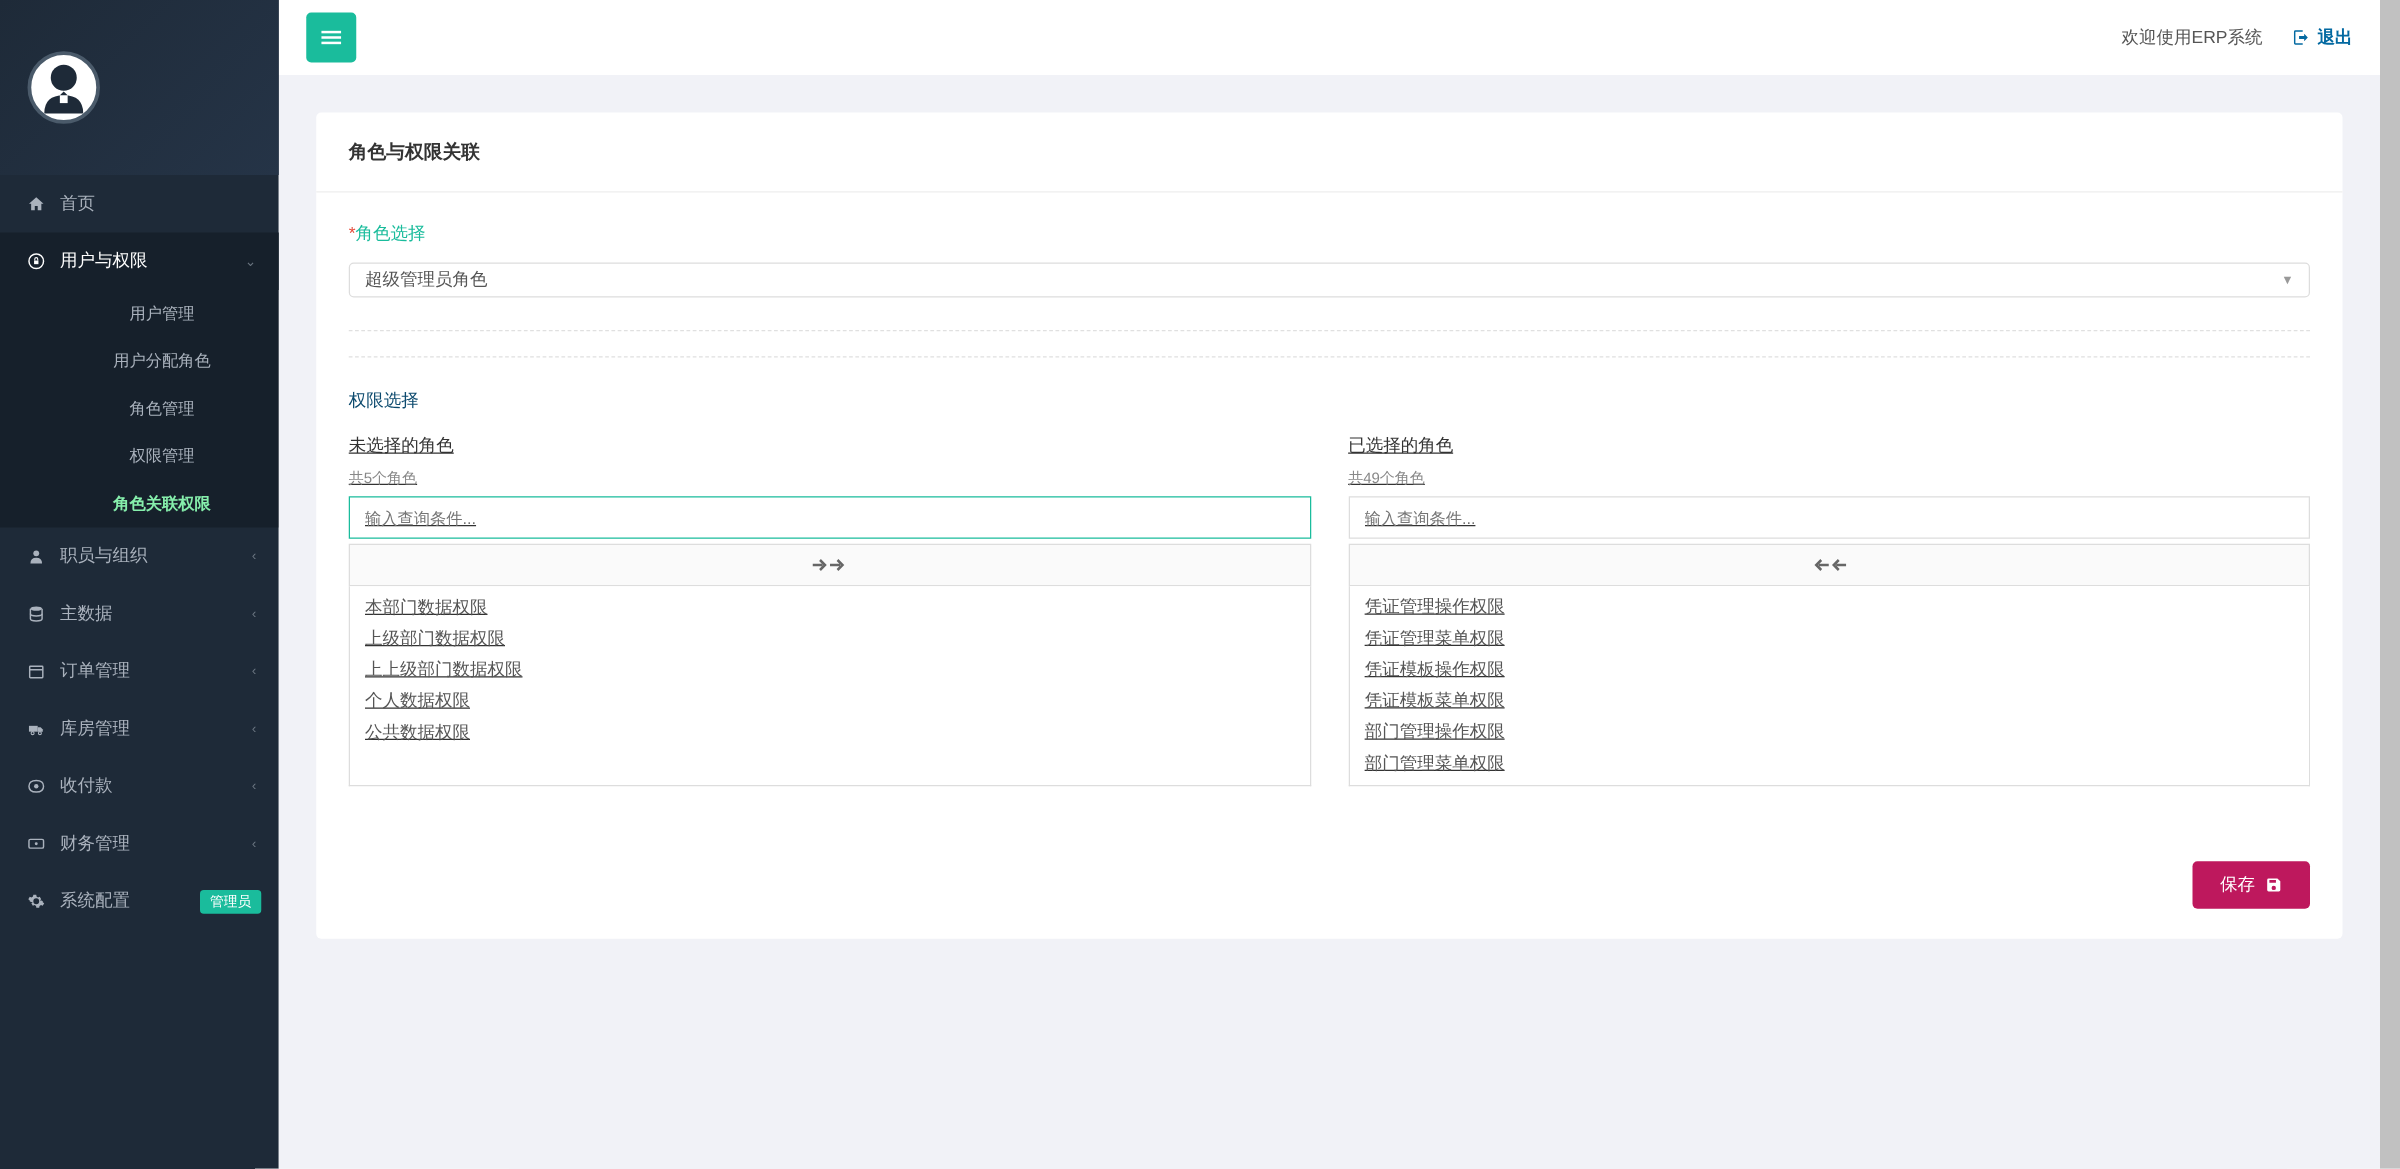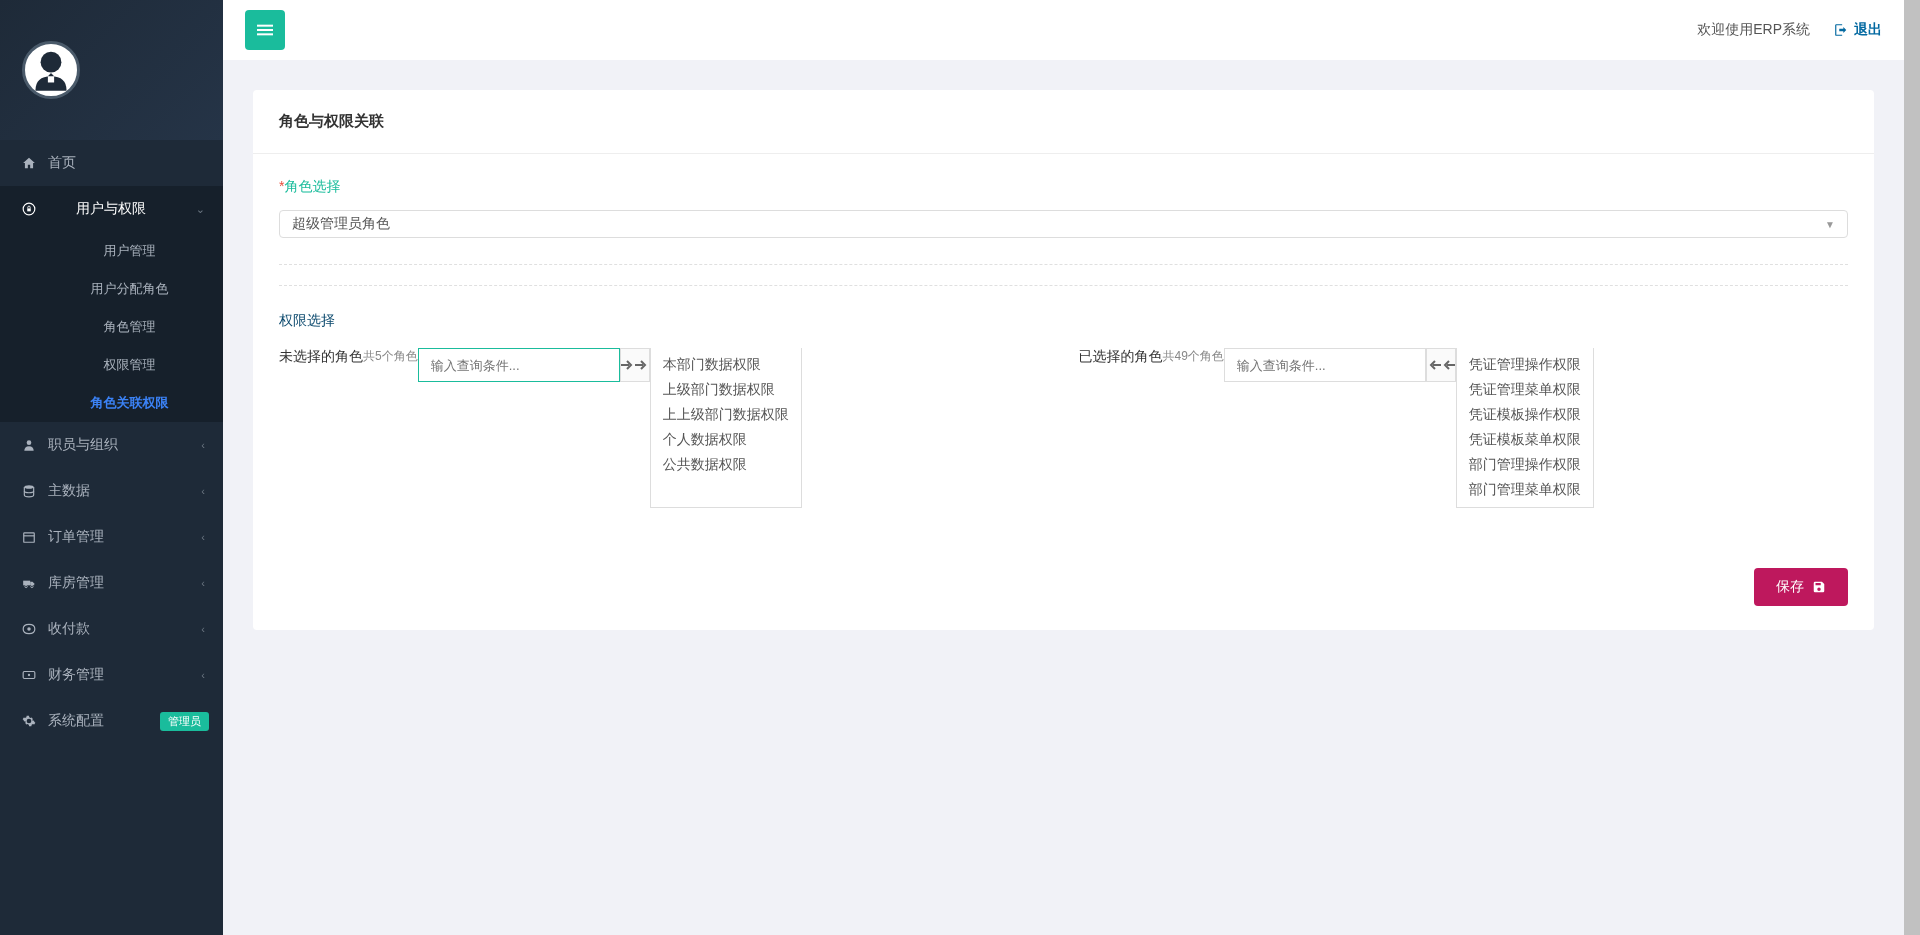--- a/index.html
+++ b/index.html
@@ -6,27 +6,27 @@
 body { font-family: "Microsoft YaHei", Arial, sans-serif; font-size: 14px; background: #f1f2f7; color: #333; overflow: hidden; }
 .app { display: flex; height: 935px; width: 1920px; }
 
 
 .sidebar { width: 223px; background: #1e2a38; color: #aab2bd; display: flex; flex-direction: column; flex-shrink: 0; }
 .profile { height: 140px; display: flex; align-items: center; justify-content: flex-start; padding-left: 22px; position: relative; background: linear-gradient(135deg, #1e2a38 0%, #253447 100%); }
 .avatar { width: 58px; height: 58px; border-radius: 50%; background: #fff; border: 3px solid #4a5a6a; display: flex; align-items: center; justify-content: center; overflow: hidden; }
 .avatar svg { width: 52px; height: 52px; }
 .nav { list-style: none; }
 .nav-item { display: flex; align-items: center; padding: 14px 20px; cursor: pointer; color: #aab2bd; position: relative; }
-.nav-item.active { background: #16202b; color: #fff; gap: 28px; }
+.nav-item.active { background: #16202b; color: #fff; }
 .nav-item .icon { width: 18px; margin-right: 10px; display: inline-flex; align-items: center; justify-content: center; }
 .nav-item .chev { position: absolute; right: 18px; font-size: 11px; color: #6a7580; }
 .nav-item .badge { position: absolute; right: 14px; background: #1abc9c; color: #fff; font-size: 11px; padding: 2px 8px; border-radius: 3px; }
 .sub-nav { list-style: none; background: #16202b; text-align: center; }
 .sub-item { padding: 10px 20px 10px 56px; cursor: pointer; color: #aab2bd; font-size: 13px; }
-.sub-item.active { color: #3b82f6; font-weight: bold; }
+.sub-item.active { color: #86efac; font-weight: bold; }
 
 
 .main { flex: 1; display: flex; flex-direction: column; background: #f1f2f7; overflow-y: auto; }
 .topbar { height: 60px; background: #fff; display: flex; align-items: center; padding: 0 22px; justify-content: space-between; }
 .hamburger { width: 40px; height: 40px; background: #1abc9c; border-radius: 4px; display: flex; align-items: center; justify-content: center; cursor: pointer; }
 .hamburger svg { fill: #fff; }
 .topbar-right { display: flex; align-items: center; gap: 24px; color: #555; }
 .logout { font-weight: bold; color: #0369a1; cursor: pointer; display: flex; align-items: center; gap: 6px; }
 
 .content { padding: 30px; }
@@ -38,21 +38,21 @@
 .form-label .req { color: #e74c3c; }
 .form-label .lbl { color: #1abc9c; font-weight: 500; }
 .select { width: 100%; height: 28px; border: 1px solid #ddd; border-radius: 4px; padding: 0 12px; display: flex; align-items: center; justify-content: space-between; color: #555; cursor: pointer; background: #fff; }
 .select .caret { color: #999; font-size: 10px; }
 
 .divider { border-top: 1px dashed #e0e0e0; margin: 26px 0; }
 
 .section-label { color: #0c4a6e; font-weight: 500; font-size: 14px; margin-bottom: 18px; }
 
 .transfer { display: flex; gap: 30px; }
-.transfer-col { flex: 1; display: flex; flex-direction: row; }
+.transfer-col { flex: 1; display: flex; flex-direction: column; text-decoration: underline; }
 .transfer-title { font-size: 14px; color: #333; margin-bottom: 8px; }
 .transfer-count { font-size: 12px; color: #888; margin-bottom: 6px; }
 .transfer-search { height: 34px; border: 1px solid #ddd; padding: 0 12px; font-size: 13px; border-radius: 0; margin-bottom: 4px; outline: none; }
 .transfer-search.active { border-color: #1abc9c; }
 .transfer-head { height: 34px; border: 1px solid #ddd; display: flex; align-items: center; justify-content: center; background: #fafafa; cursor: pointer; }
 .transfer-head svg { fill: #666; }
 .transfer-list { border: 1px solid #ddd; border-top: none; height: 160px; overflow-y: scroll; padding: 4px 8px; background: #fff; }
 .transfer-list .item { padding: 2px 4px; color: #555; font-size: 14px; line-height: 1.5; cursor: pointer; }
 
 .actions { display: flex; justify-content: flex-end; margin-top: 60px; }

